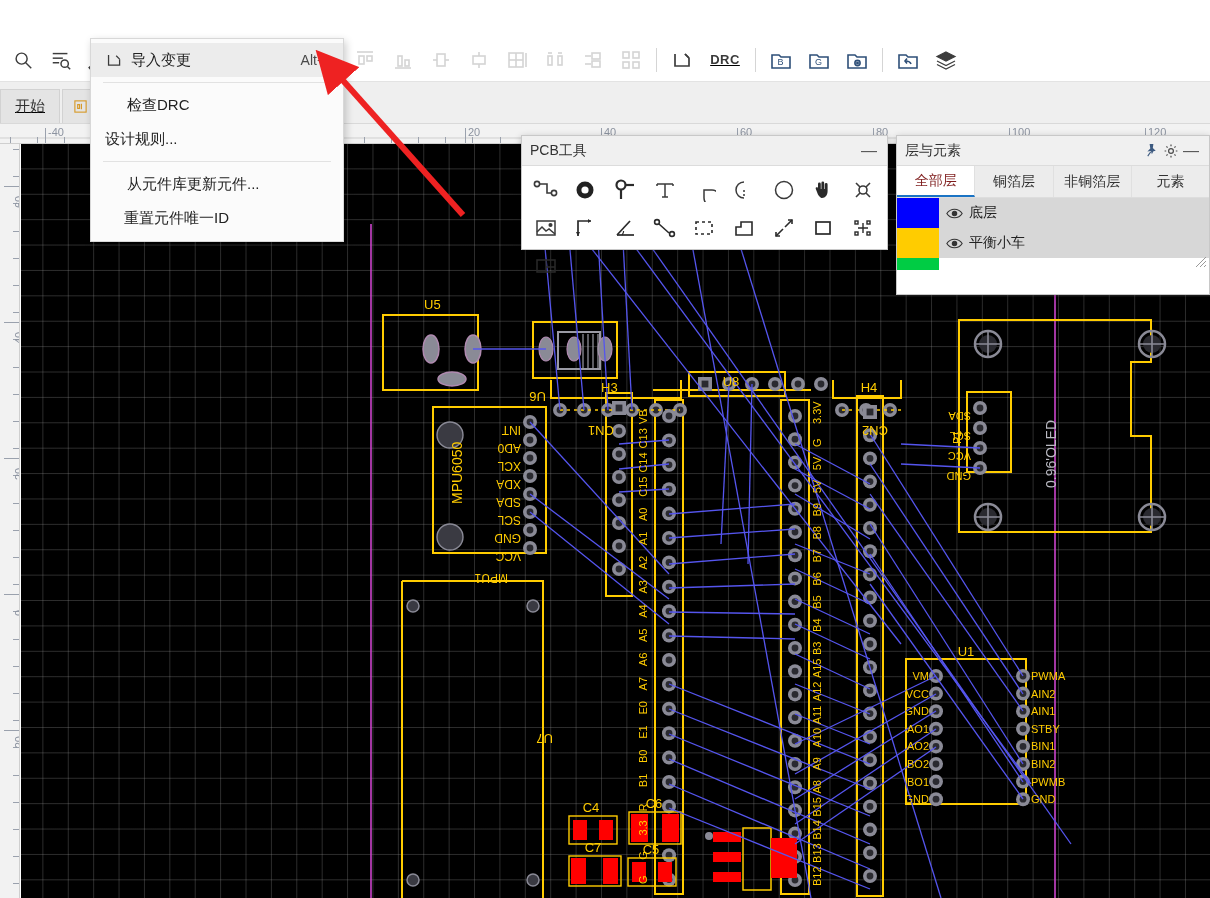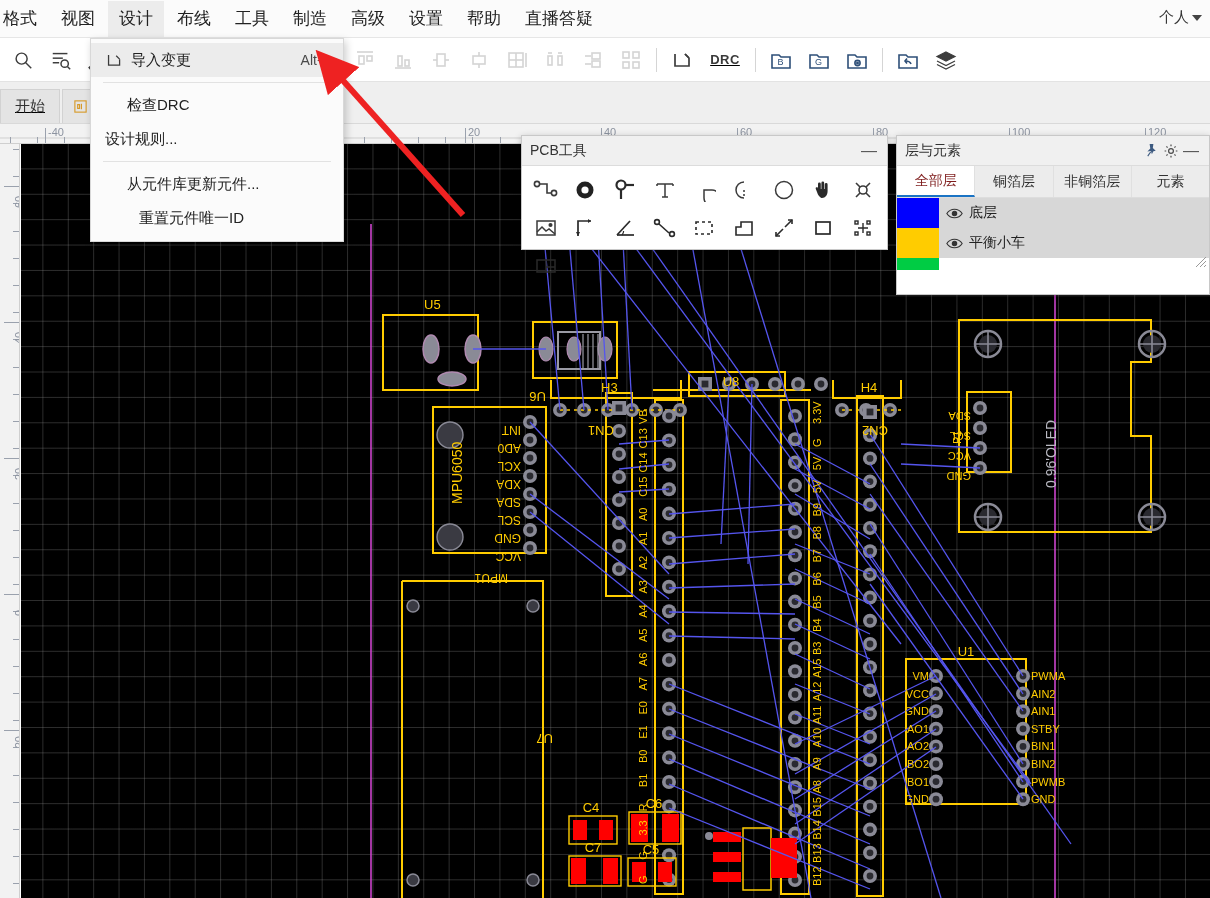--- a/index.html
+++ b/index.html
@@ -138,37 +138,20 @@
   .dm-sep { height: 1px; background: #e2e2e2; margin: 5px 12px; }
   .dm-ico { width: 18px; display: flex; align-items: center; justify-content: center; }
 
   .arrow-overlay { position: absolute; inset: 0; pointer-events: none; z-index: 70; }
 </style>
 </head>
 <body>
 
 <div id="app">
 
-  <div class="menubar">
-    <div class="menu-item" style="margin-left:-8px;">格式</div>
-    <div class="menu-item">视图</div>
-    <div class="menu-item active">设计</div>
-    <div class="menu-item">布线</div>
-    <div class="menu-item">工具</div>
-    <div class="menu-item">制造</div>
-    <div class="menu-item">高级</div>
-    <div class="menu-item">设置</div>
-    <div class="menu-item">帮助</div>
-    <div class="menu-item">直播答疑</div>
-
-    <div class="user-menu">
-      <span>个人</span>
-      <span class="caret-d"></span>
-    </div>
-  </div>
 
   <div class="toolbar">
     <div class="tb-btn">
       <svg width="22" height="22" viewBox="0 0 24 24" fill="none" stroke="#3d3d3d" stroke-width="1.6">
         <circle cx="10.5" cy="10.5" r="6"></circle>
           <line x1="15" y1="15" x2="21" y2="21"></line>
       </svg>
     </div>
     <div class="tb-btn">
       <svg width="22" height="22" viewBox="0 0 24 24" fill="none" stroke="#3d3d3d" stroke-width="1.6">
@@ -1103,21 +1086,21 @@
     </div>
     <div class="dm-item" style="">
       <span>设计规则...</span>
     </div>
 
     <div class="dm-sep"></div>
 
     <div class="dm-item" style="padding-left:36px">
       <span>从元件库更新元件...</span>
     </div>
-    <div class="dm-item" style="padding-left:48px">
+    <div class="dm-item" style="padding-left:33px">
       <span>重置元件唯一ID</span>
     </div>
   </div>
 
   <svg class="arrow-overlay" width="1210" height="898">
     <defs>
       <marker id="ahead" markerWidth="7" markerHeight="7" refX="5.4" refY="3.5" orient="auto">
         <path d="M0,0 L7,3.5 L0,7 z" fill="#ee2222"></path>
       </marker>
     </defs>

